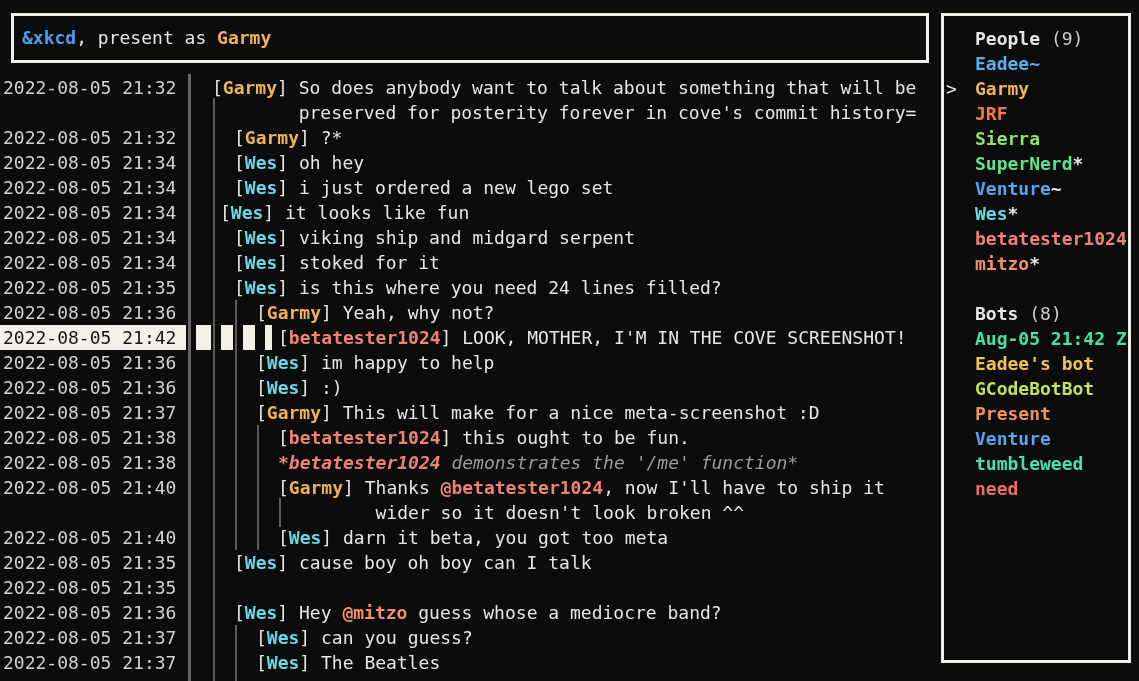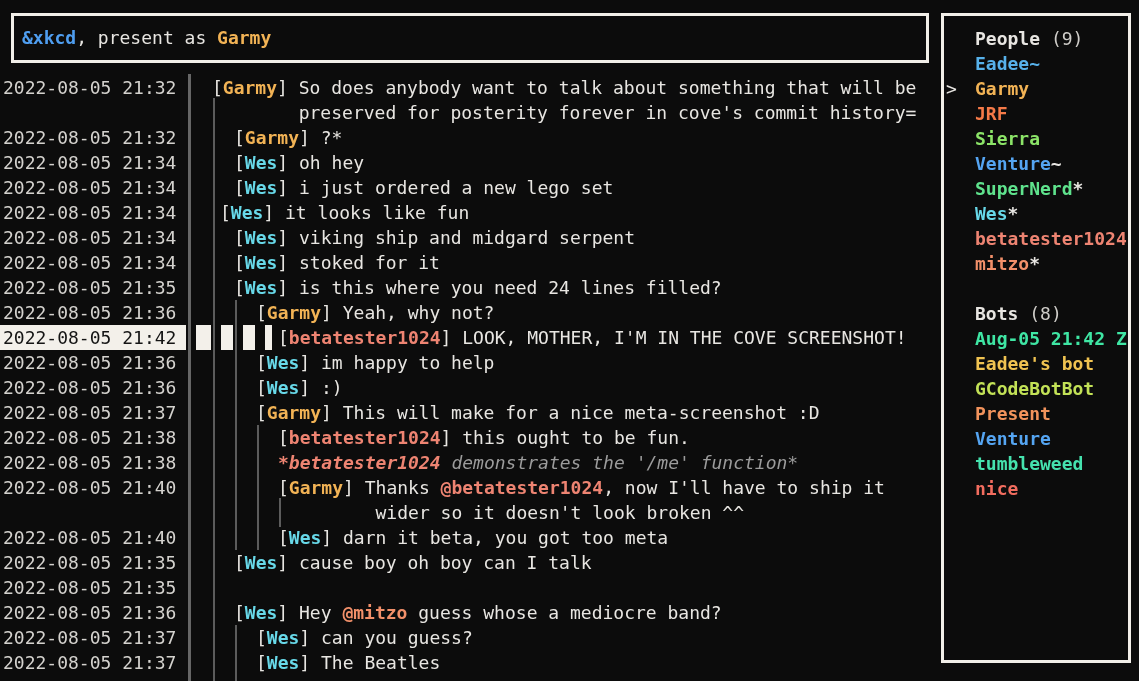--- a/index.html
+++ b/index.html
@@ -72,30 +72,30 @@
     <div class="row"><span class="ts">2022-08-05 21:37</span><span class="msg" style="left: 256px;"><span>[</span><span style="color: rgb(104, 217, 233); font-weight: bold;">Wes</span><span>] The Beatles</span></span></div>
   </div>
 
 <div class="box" id="sidebar">
   <div class="side-row"><span class="bold">People</span><span class="side-title-count"> </span><span class="side-title-count">(9)</span></div>
   <div id="people-list">
       <div class="side-row"><span style="color: rgb(87, 177, 234); font-weight: bold;">Eadee</span><span style="color: rgb(87, 177, 234); font-weight: bold;">~</span></div>
       <div class="side-row"><span class="prefix">&gt;</span><span style="color: rgb(242, 179, 85); font-weight: bold;">Garmy</span></div>
       <div class="side-row"><span style="color: rgb(245, 122, 72); font-weight: bold;">JRF</span></div>
       <div class="side-row"><span style="color: rgb(140, 228, 104); font-weight: bold;">Sierra</span></div>
+      <div class="side-row"><span style="color: rgb(95, 227, 141); font-weight: bold;">SuperNerd</span><span style="color: rgb(232, 230, 226); font-weight: bold;">*</span></div>
       <div class="side-row"><span style="color: rgb(85, 165, 242); font-weight: bold;">Venture</span><span style="color: rgb(232, 230, 226); font-weight: bold;">~</span></div>
-      <div class="side-row"><span style="color: rgb(95, 227, 141); font-weight: bold;">SuperNerd</span><span style="color: rgb(232, 230, 226); font-weight: bold;">*</span></div>
       <div class="side-row"><span style="color: rgb(104, 217, 233); font-weight: bold;">Wes</span><span style="color: rgb(232, 230, 226); font-weight: bold;">*</span></div>
       <div class="side-row"><span style="color: rgb(238, 132, 114); font-weight: bold;">betatester1024</span></div>
       <div class="side-row"><span style="color: rgb(242, 144, 106); font-weight: bold;">mitzo</span><span style="color: rgb(232, 230, 226); font-weight: bold;">*</span></div>
     </div>
   <div class="spacer"></div>
   <div class="side-row"><span class="bold">Bots</span><span class="side-title-count"> </span><span class="side-title-count">(8)</span></div>
   <div id="bots-list">
       <div class="side-row"><span style="color: rgb(63, 230, 164); font-weight: bold;">Aug-05 21:42 Z</span></div>
       <div class="side-row"><span style="color: rgb(240, 195, 81); font-weight: bold;">Eadee's bot</span></div>
       <div class="side-row"><span style="color: rgb(195, 226, 87); font-weight: bold;">GCodeBotBot</span></div>
       <div class="side-row"><span style="color: rgb(242, 147, 92); font-weight: bold;">Present</span></div>
       <div class="side-row"><span style="color: rgb(85, 165, 242); font-weight: bold;">Venture</span></div>
       <div class="side-row"><span style="color: rgb(69, 226, 174); font-weight: bold; text-align: right;">tumbleweed</span></div>
-      <div class="side-row"><span style="color: rgb(242, 109, 95); font-weight: bold;">nice</span></div>
+      <div class="side-row"><span style="color: rgb(242, 109, 95); font-weight: bold;">need</span></div>
     </div>
 </div>
 
 </body></html>

